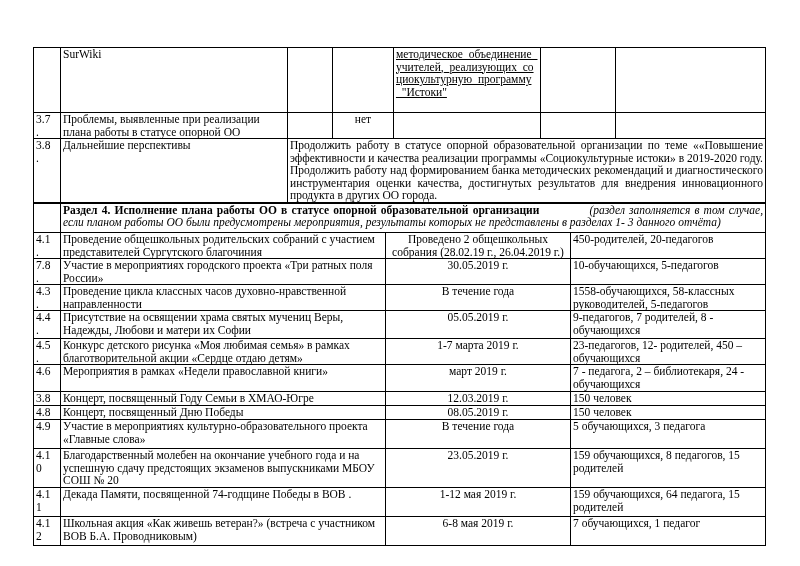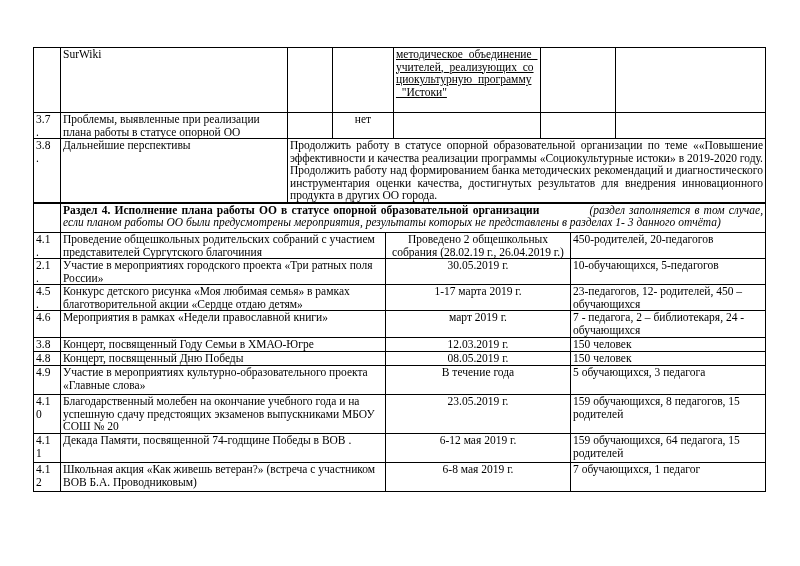--- a/index.html
+++ b/index.html
@@ -108,31 +108,45 @@
       </colgroup>
       <tbody>
         <tr style="height:26px">
           <td class="num">4.1
 .</td>
           <td class="act">Проведение общешкольных родительских собраний  с участием представителей Сургутского благочиния</td>
           <td class="ctr">Проведено 2 общешкольных собрания (28.02.19 г., 26.04.2019 г.)</td>
           <td>450-родителей, 20-педагогов</td>
         </tr>
         <tr style="height:26px">
-          <td class="num">2.1
+          <td class="num">7.8
 .</td>
           <td class="act">Участие в мероприятиях городского проекта «Три ратных поля России»</td>
           <td class="ctr">30.05.2019 г.</td>
           <td>10-обучающихся, 5-педагогов</td>
         </tr>
         <tr style="height:26px">
+          <td class="num">4.3
+.</td>
+          <td class="act">Проведение цикла классных часов духовно-нравственной направленности</td>
+          <td class="ctr">В течение года</td>
+          <td>1558-обучающихся, 58-классных руководителей, 5-педагогов</td>
+        </tr>
+        <tr style="height:28px">
+          <td class="num">4.4
+.</td>
+          <td class="act">Присутствие на освящении храма святых мучениц Веры, Надежды, Любови и матери их Софии</td>
+          <td class="ctr">05.05.2019 г.</td>
+          <td>9-педагогов, 7 родителей, 8 - обучающихся</td>
+        </tr>
+        <tr style="height:26px">
           <td class="num">4.5
 .</td>
           <td class="act">Конкурс детского рисунка «Моя любимая семья» в рамках благотворительной акции «Сердце отдаю детям»</td>
-          <td class="ctr">1-17 марта 2019 г.</td>
+          <td class="ctr">1-7 марта 2019 г.</td>
           <td>23-педагогов, 12- родителей, 450 – обучающихся</td>
         </tr>
         <tr style="height:27px">
           <td class="num">4.6</td>
           <td class="act">Мероприятия в рамках «Недели православной книги»</td>
           <td class="ctr">март 2019 г.</td>
           <td>7 - педагога, 2 – библиотекаря, 24 - обучающихся</td>
         </tr>
         <tr style="height:14px">
           <td class="num">3.8</td>
@@ -156,21 +170,21 @@
           <td class="num">4.1
 0</td>
           <td class="act">Благодарственный молебен на окончание учебного года и на успешную сдачу предстоящих экзаменов выпускниками МБОУ СОШ № 20</td>
           <td class="ctr">23.05.2019 г.</td>
           <td>159 обучающихся, 8 педагогов, 15 родителей</td>
         </tr>
         <tr style="height:29px">
           <td class="num">4.1
 1</td>
           <td class="act">Декада Памяти, посвященной 74-годщине Победы в ВОВ  .</td>
-          <td class="ctr">6-12 мая 2019 г.</td>
+          <td class="ctr">1-12 мая 2019 г.</td>
           <td>159 обучающихся, 64 педагога, 15 родителей</td>
         </tr>
         <tr style="height:29px">
           <td class="num">4.1
 2</td>
           <td class="act">Школьная акция «Как живешь ветеран?» (встреча с участником ВОВ  Б.А. Проводниковым)</td>
           <td class="ctr">6-8 мая 2019 г.</td>
           <td>7 обучающихся, 1 педагог</td>
         </tr>
       </tbody>

